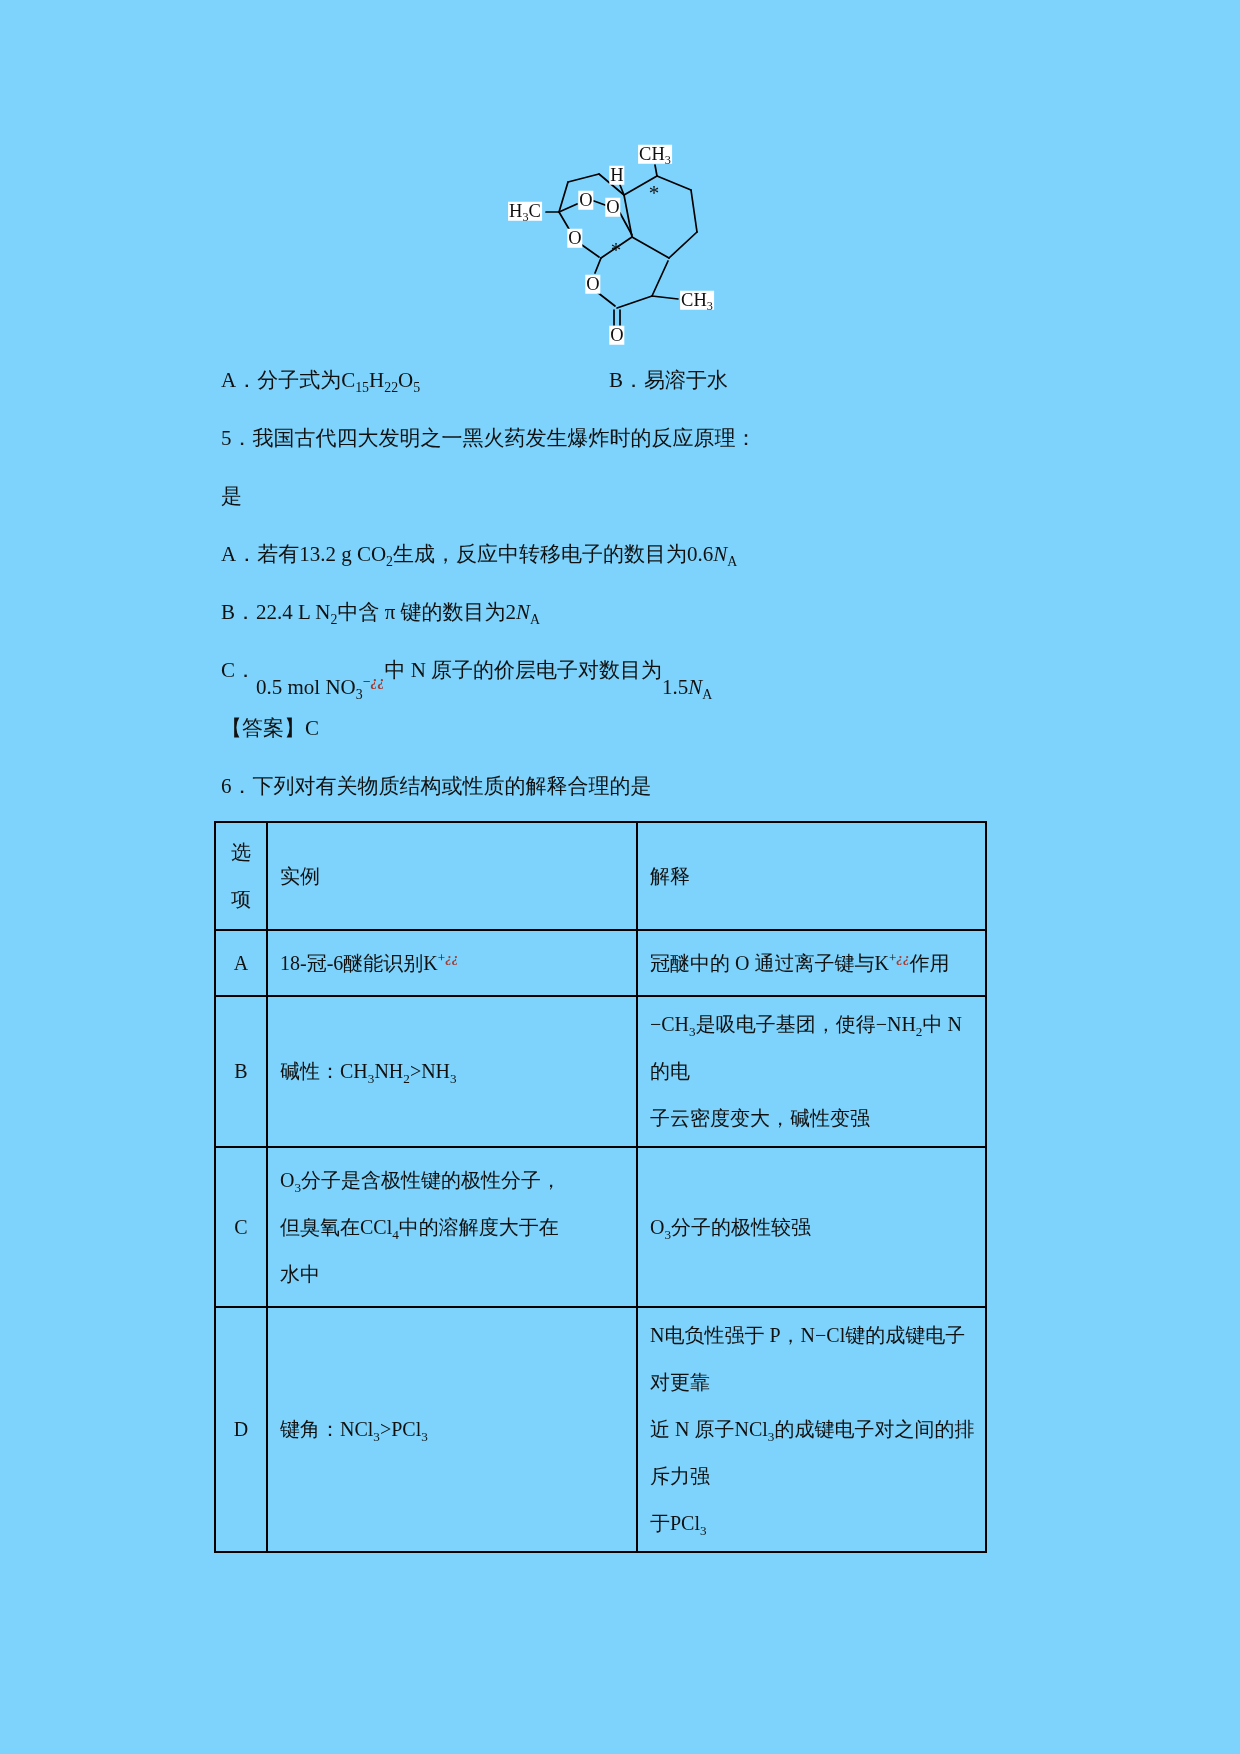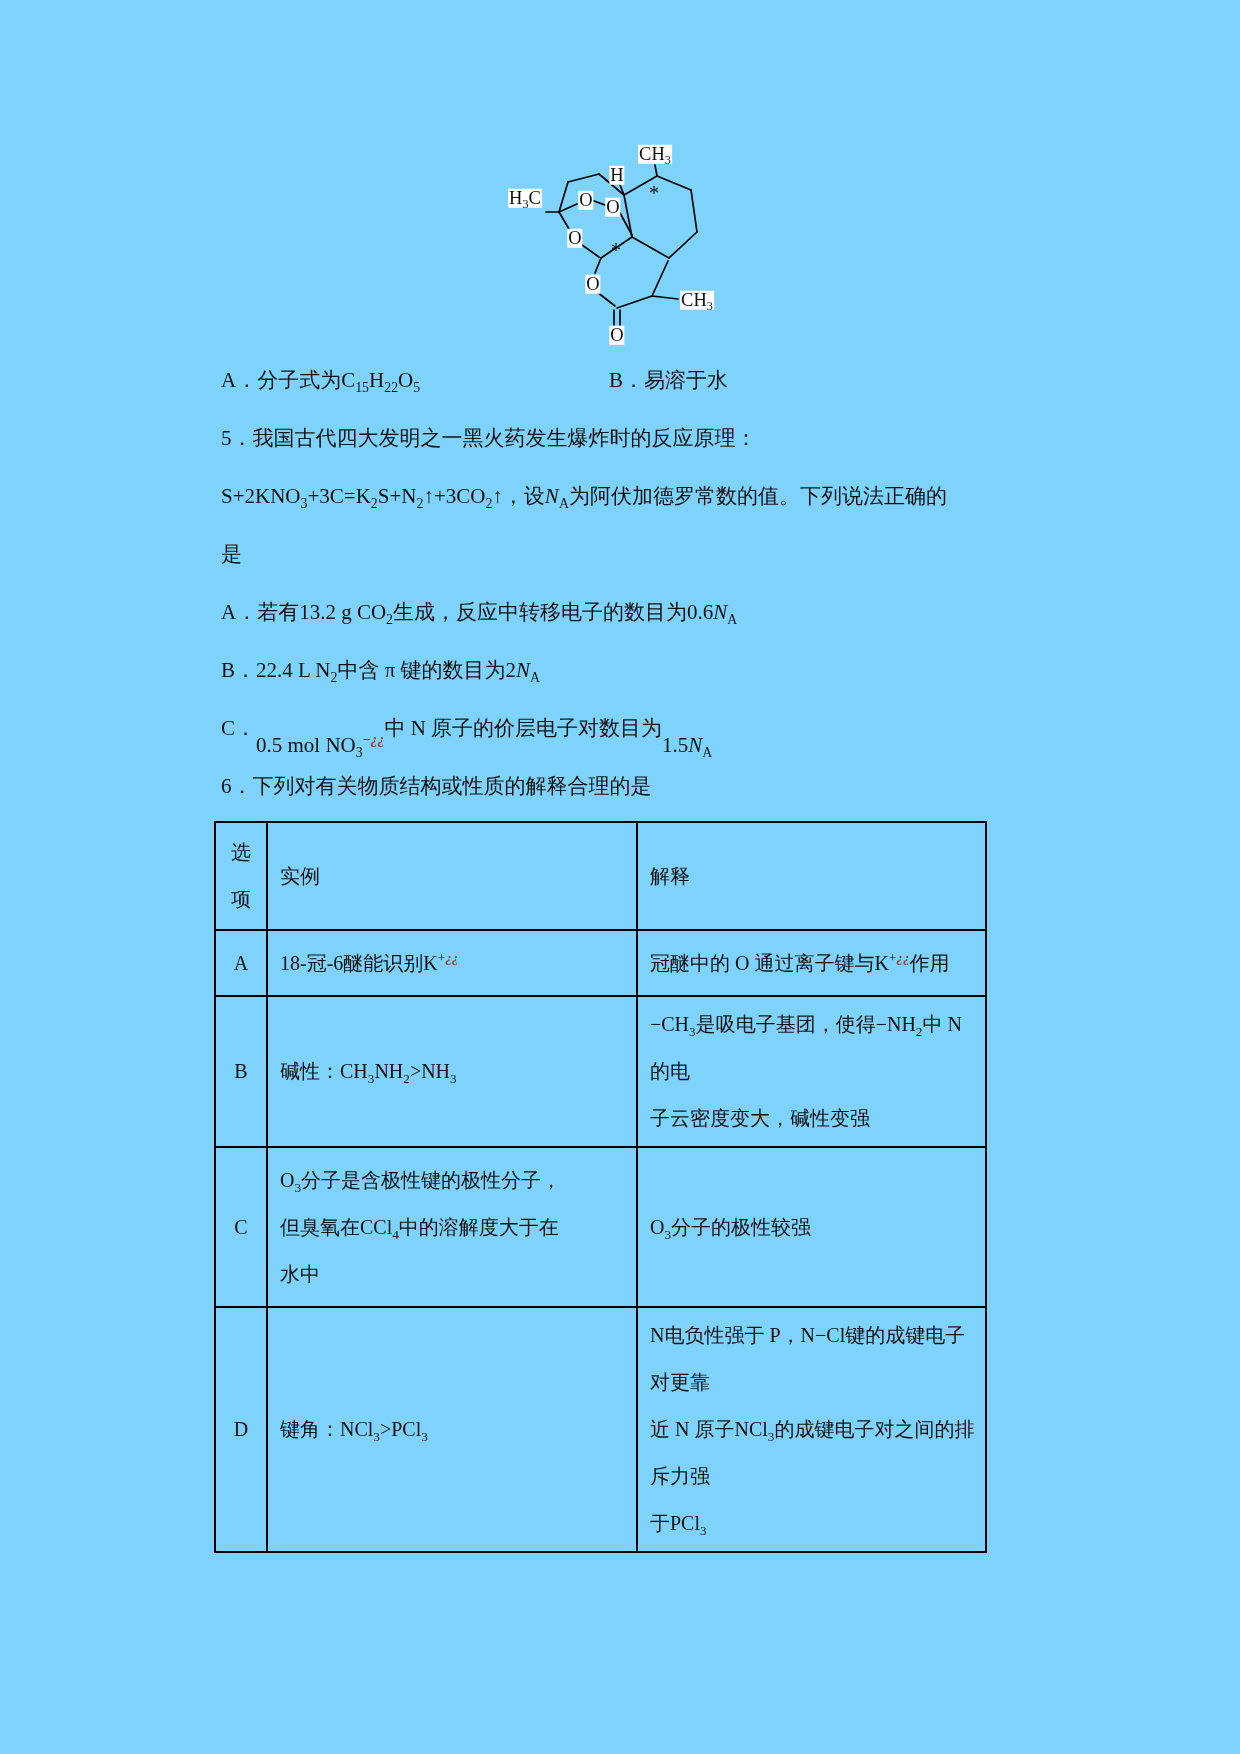--- a/index.html
+++ b/index.html
@@ -77,41 +77,41 @@
         <line x1="128" y1="170" x2="163" y2="158"></line>
         <line x1="163" y1="158" x2="189" y2="161"></line>
         <line x1="163" y1="158" x2="179" y2="123"></line>
 
         <line x1="125" y1="172" x2="125" y2="187"></line>
         <line x1="131" y1="172" x2="131" y2="187"></line>
       </g>
     </svg>
     <span class="atom" style="left:166px;top:16px">CH<sub>3</sub></span>
     <span class="atom" style="left:128px;top:37px">H</span>
-    <span class="atom" style="left:36px;top:60px">H<sub>3</sub>C</span>
+    <span class="atom" style="left:36px;top:73px">H<sub>3</sub>C</span>
     <span class="atom" style="left:97px;top:62px">O</span>
     <span class="atom" style="left:124px;top:69px">O</span>
     <span class="atom" style="left:86px;top:100px">O</span>
     <span class="atom" style="left:104px;top:146px">O</span>
     <span class="atom" style="left:128px;top:197px">O</span>
     <span class="atom" style="left:208px;top:162px">CH<sub>3</sub></span>
     <span class="atom star" style="left:165px;top:55px">*</span>
     <span class="atom star" style="left:127px;top:112px">*</span>
   </div>
 
   <div class="content">
 
     <p class="first-line"><span class="opt-col">A．分子式为C<sub>15</sub>H<sub>22</sub>O<sub>5</sub></span><span>B．易溶于水</span></p>
 
     <p>5．我国古代四大发明之一黑火药发生爆炸时的反应原理：</p>
-    <p>S+2KNO<sub>3</sub>+3C=K<sub>2</sub>S+N<sub>2</sub>↑+3CO<sub>2</sub>↑，设<i class="var">N</i><sub>A</sub>为阿伏加德罗常数的值。下列说法正确的</p>
     <p>是</p>
     <p>A．若有13.2 g CO<sub>2</sub>生成，反应中转移电子的数目为0.6<i class="var">N</i><sub>A</sub></p>
     <p>B．22.4 L N<sub>2</sub>中含 π 键的数目为2<i class="var">N</i><sub>A</sub></p>
     <p><span>C．</span><span class="low">0.5 mol NO<sub>3</sub><sup>−<span class="artifact">¿¿</span></sup></span><span>中 N 原子的价层电子对数目为</span><span class="low">1.5<i class="var">N</i><sub>A</sub></span></p>
+    <p>【答案】C</p>
 
     <p>6．下列对有关物质结构或性质的解释合理的是</p>
 
     <table class="q6">
       <colgroup>
         <col style="width:52px">
           <col style="width:370px">
           <col style="width:349px">
       </colgroup>
       <tbody>

